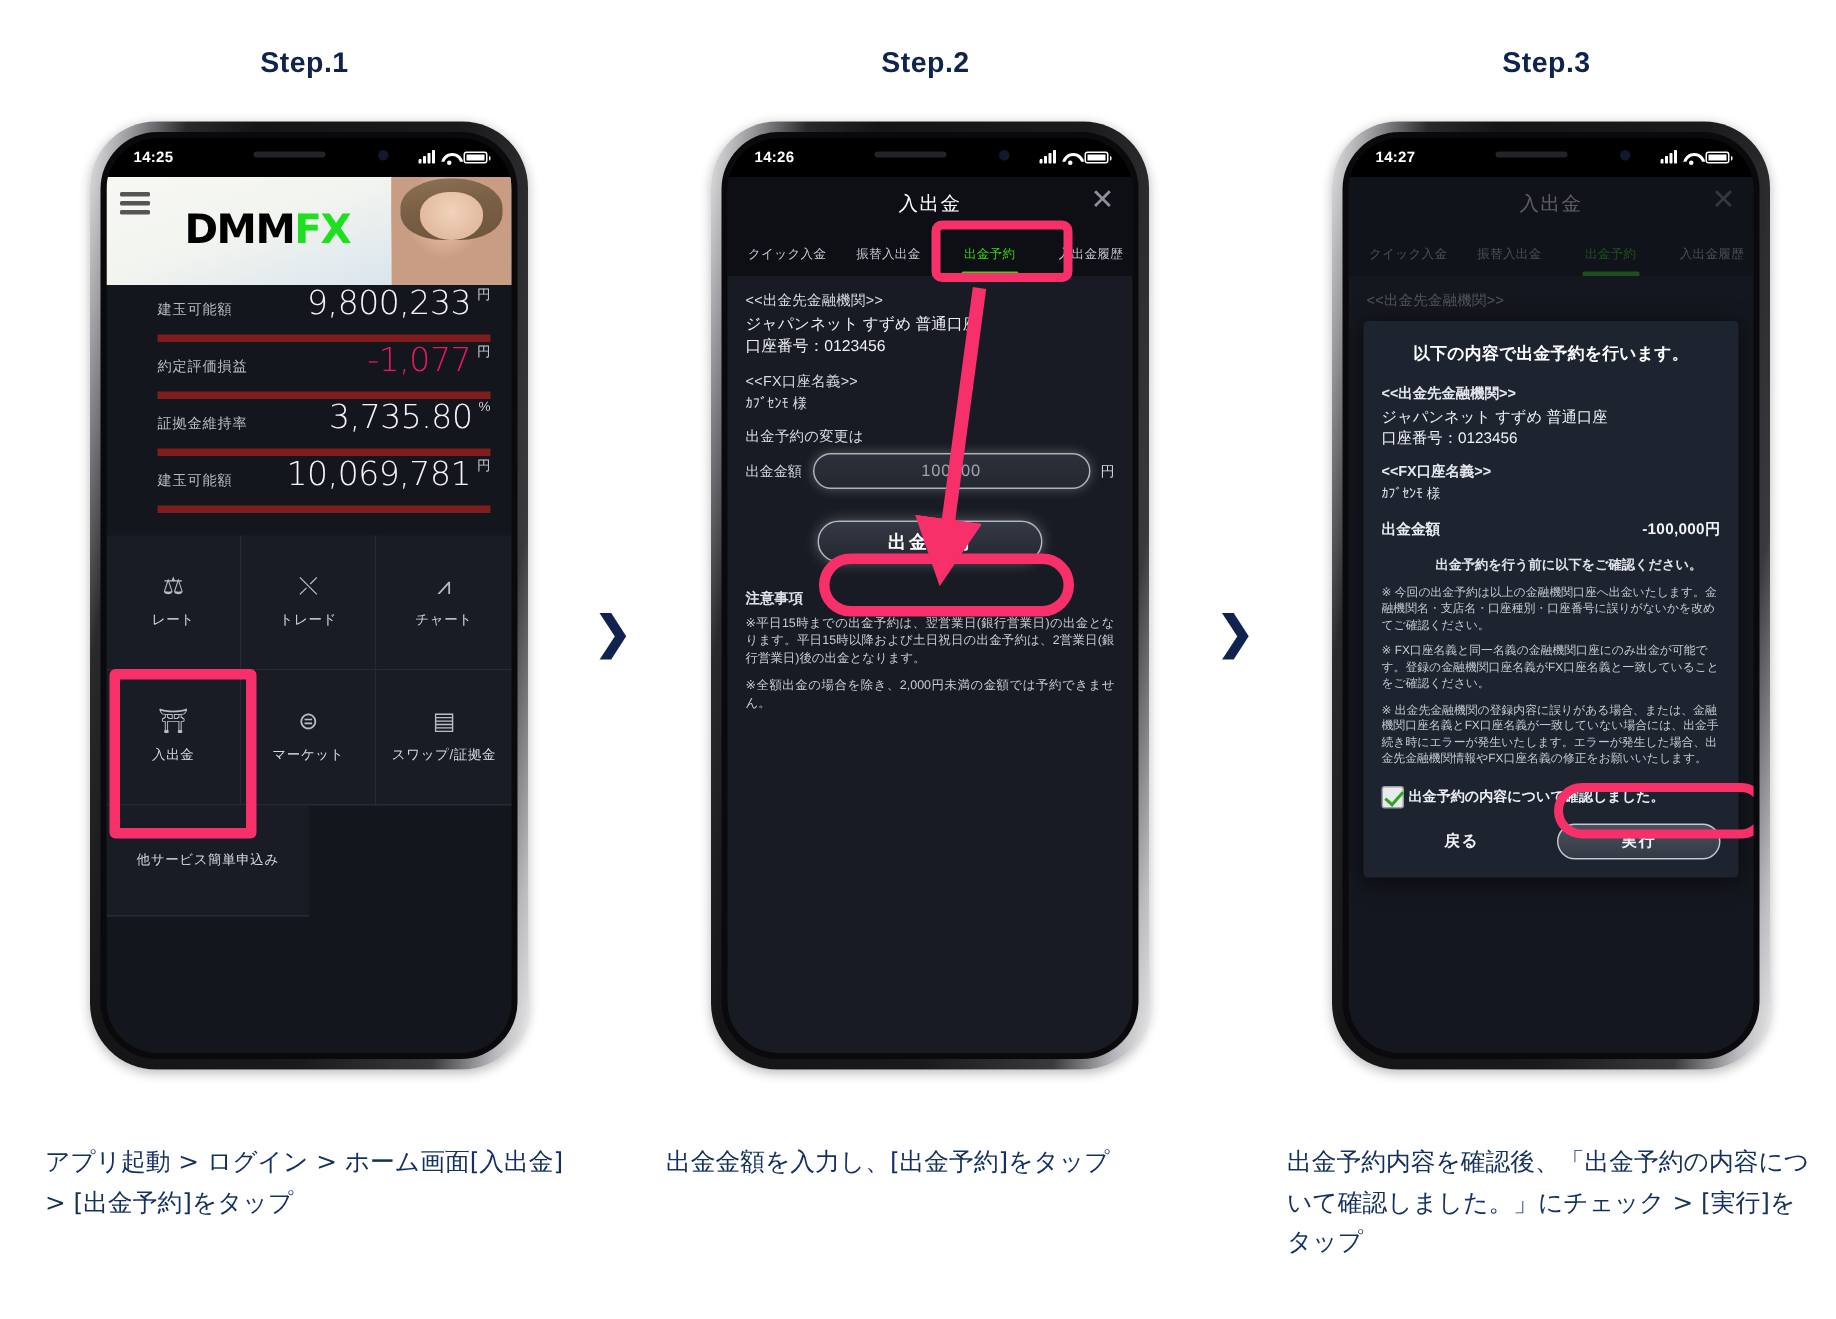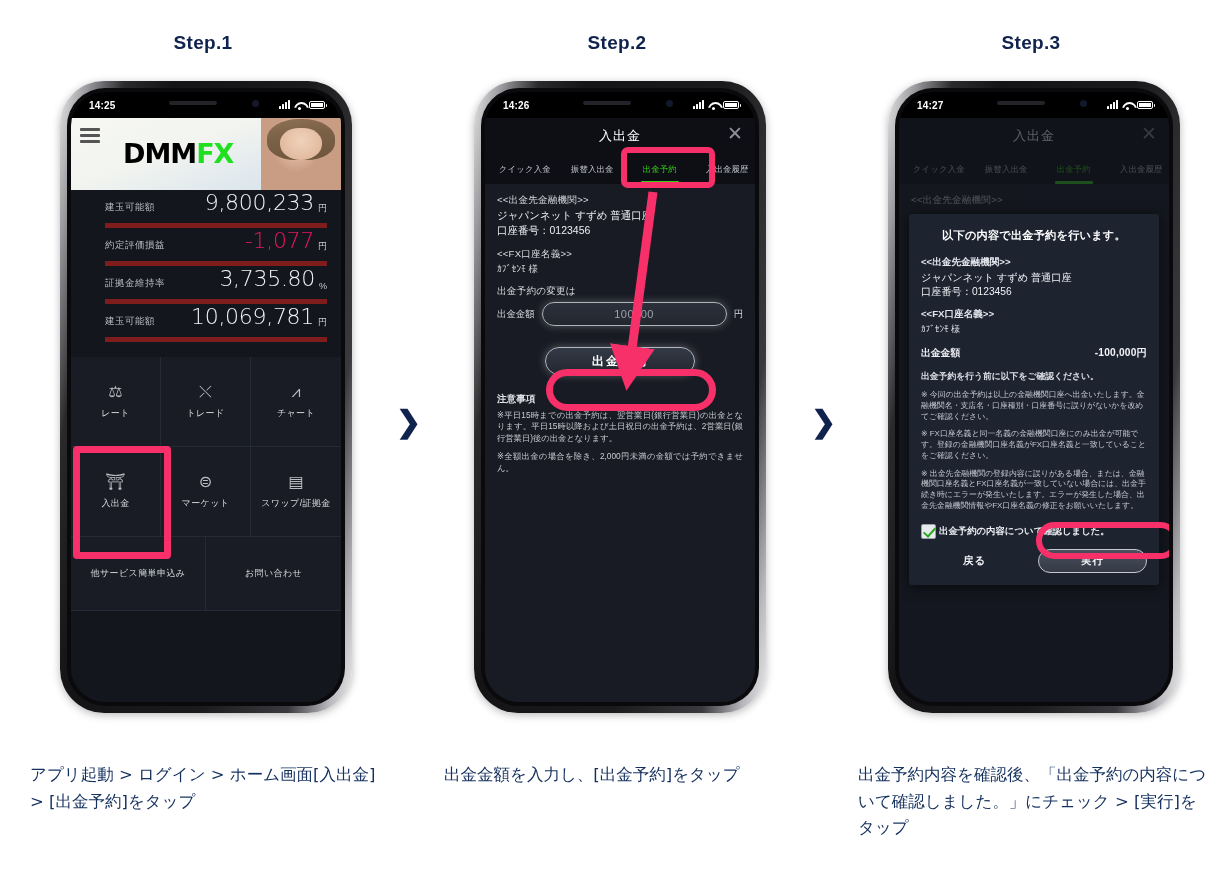--- a/index.html
+++ b/index.html
@@ -153,21 +153,21 @@
   }
 
   .s1-stats { position:absolute; top:98px; left:0; right:0; padding:0 14px; }
   .stat-row {
     display:flex; align-items:baseline; justify-content:space-between;
     height:38px; border-bottom:5px solid #7f1d1d;
     padding-bottom:2px;
     margin-left:20px;
   }
   .stat-label { color:#b9bcc4; font-size:9.5px; letter-spacing:0.5px; }
-  .stat-val { display:flex; align-items:flex-end; }
+  .stat-val { display:flex; align-items:flex-start; }
   .stat-num { color:#f2f3f5; font-size:22px; font-weight:300; letter-spacing:-0.3px; font-family:"DejaVu Sans", sans-serif;}
   .stat-num.neg { color:#e8185a; }
   .stat-unit { color:#c9ccd3; font-size:9px; margin-left:4px; }
 
   .s1-grid { position:absolute; top:265px; left:0; right:0; }
   .grid3 { display:grid; grid-template-columns:1fr 1fr 1fr; }
   .grid2 { display:grid; grid-template-columns:1fr 1fr; }
   .tile {
     height:90px;
     border-right:1px solid #262a34; border-bottom:1px solid #262a34;
@@ -252,21 +252,21 @@
     padding:14px 12px 12px; z-index:20;
     box-shadow:0 2px 14px rgba(0,0,0,0.6);
   }
   .m-title { text-align:center; color:#fff; font-size:11.2px; font-weight:bold; margin-bottom:13px; letter-spacing:0.2px;}
   .m-h { color:#e3e6ec; font-size:9.6px; font-weight:bold; margin-bottom:2px;}
   .m-t { color:#eef0f4; font-size:10.2px; }
   .m-s { color:#dde0e6; font-size:9.2px; }
   .m-amt-row { display:flex; justify-content:space-between; align-items:baseline; margin-top:10px; }
   .m-amt-l { color:#e8ebf0; font-size:9.8px; font-weight:bold;}
   .m-amt-v { color:#f2f4f8; font-size:10.2px; font-weight:bold; letter-spacing:0.2px;}
-  .m-confirm { color:#dfe2e8; font-size:8.8px; font-weight:bold; margin-top:11px; }
+  .m-confirm { color:#dfe2e8; font-size:8.8px; font-weight:bold; margin-top:11px;margin-left:36px; }
   .m-note { color:#c5c9d1; font-size:7.9px; line-height:1.36; margin-top:7px; }
   .m-note-clip { max-height:50px; overflow:hidden; }
   .chk-row { display:flex; align-items:center; gap:3px; margin-top:12px; }
   .chk {
     width:15px; height:15px; background:#e8eaee; border:1px solid #9aa0aa;
     border-radius:2px; position:relative; flex:none;
   }
   .chk::after{
     content:""; position:absolute; left:4px; top:0px; width:5px; height:10px;
     border:solid #2aa81c; border-width:0 2.4px 2.4px 0; transform:rotate(42deg);
@@ -391,23 +391,20 @@
                   <div class="tile-lbl">マーケット</div>
                 </div>
                 <div class="tile">
                   <div class="tile-ico">▤</div>
                   <div class="tile-lbl">スワップ/証拠金</div>
                 </div>
               </div>
               <div class="grid2">
                 <div class="tile small">
                   <div class="tile-lbl">他サービス簡単申込み</div>
-                </div>
-                <div class="tile small">
-                  <div class="tile-lbl">お問い合わせ</div>
                 </div>
               </div>
             </div>
 
             <div class="hl-rect r1"></div>
 
           </div>
         </div>
       </div>
     </div>

